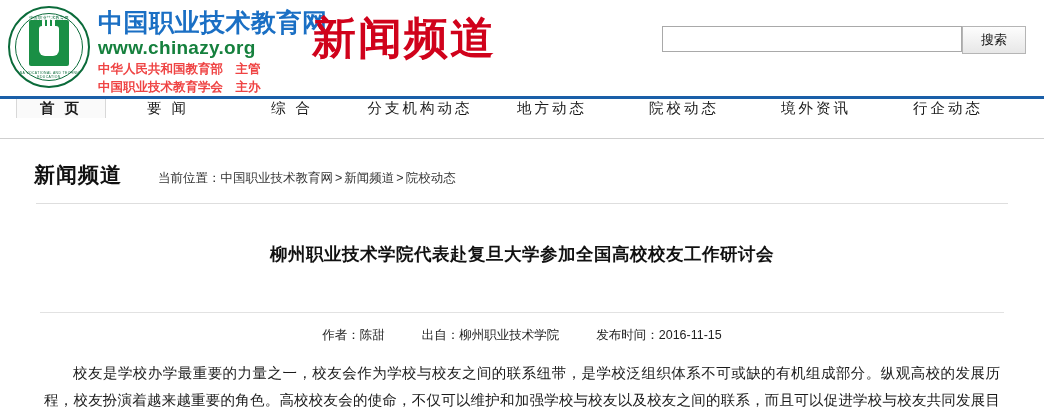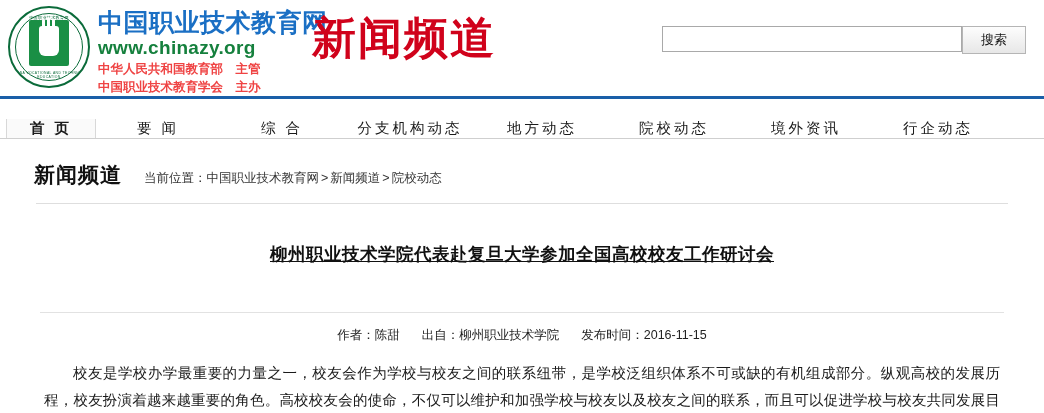--- a/index.html
+++ b/index.html
@@ -162,23 +162,23 @@
   
   .nav-wrap {
     border-top: 3px solid #1a5fa8;
     background: #ffffff;
     height: 39px;
     position: relative;
     border-bottom: 1px solid #cfcfcf;
   }
   .nav {
     display: flex;
-    align-items: flex-end;
+    align-items: flex-start;
     height: 100%;
-    padding-left: 6px;
+    padding-left: 16px;
     box-sizing: border-box;
   }
   .nav-item {
     display: flex;
     align-items: center;
     justify-content: center;
     font-size: 14.5px;
     color: #1b1b1b;
     padding: 0 10px;
     cursor: pointer;
@@ -206,21 +206,21 @@
     padding: 22px 0 0 34px;
   }
   .section-title {
     font-family: "DejaVu Serif", serif;
     font-size: 21px;
     font-weight: bold;
     color: #111111;
     letter-spacing: 1px;
   }
   .crumb {
-    margin-left: 22px;
+    margin-left: 36px;
     font-size: 12.5px;
     color: #333333;
   }
   .crumb a {
     color: #333333;
     text-decoration: none;
   }
   .crumb .sep {
     color: #333333;
     margin: 0 2px;
@@ -235,30 +235,29 @@
     margin: 0 38px;
   }
   .article-title {
     text-align: center;
     font-family: "DejaVu Serif", serif;
     font-size: 17.5px;
     font-weight: bold;
     color: #111111;
     padding: 38px 0 0 0;
     letter-spacing: 0.5px;
-    text-decoration: underline;
   }
   .meta-divider {
     margin: 46px 2px 0 2px;
     border-top: 1px solid #e2e2e2;
   }
   .article-meta {
     display: flex;
     justify-content: center;
-    gap: 22px;
+    gap: 37px;
     font-size: 12.5px;
     color: #222222;
     padding: 14px 0 0 0;
   }
   .article-body {
     font-size: 14.5px;
     line-height: 1.85;
     color: #1a1a1a;
     text-align: justify;
     padding: 16px 6px 0 6px;

